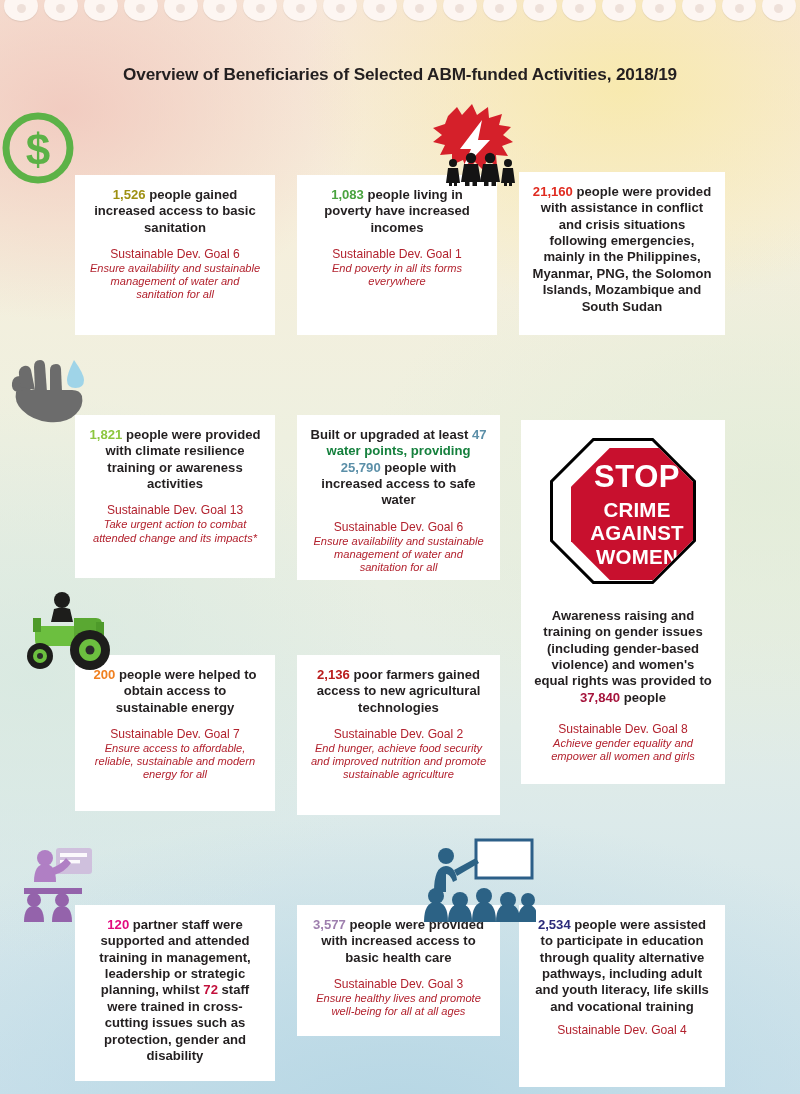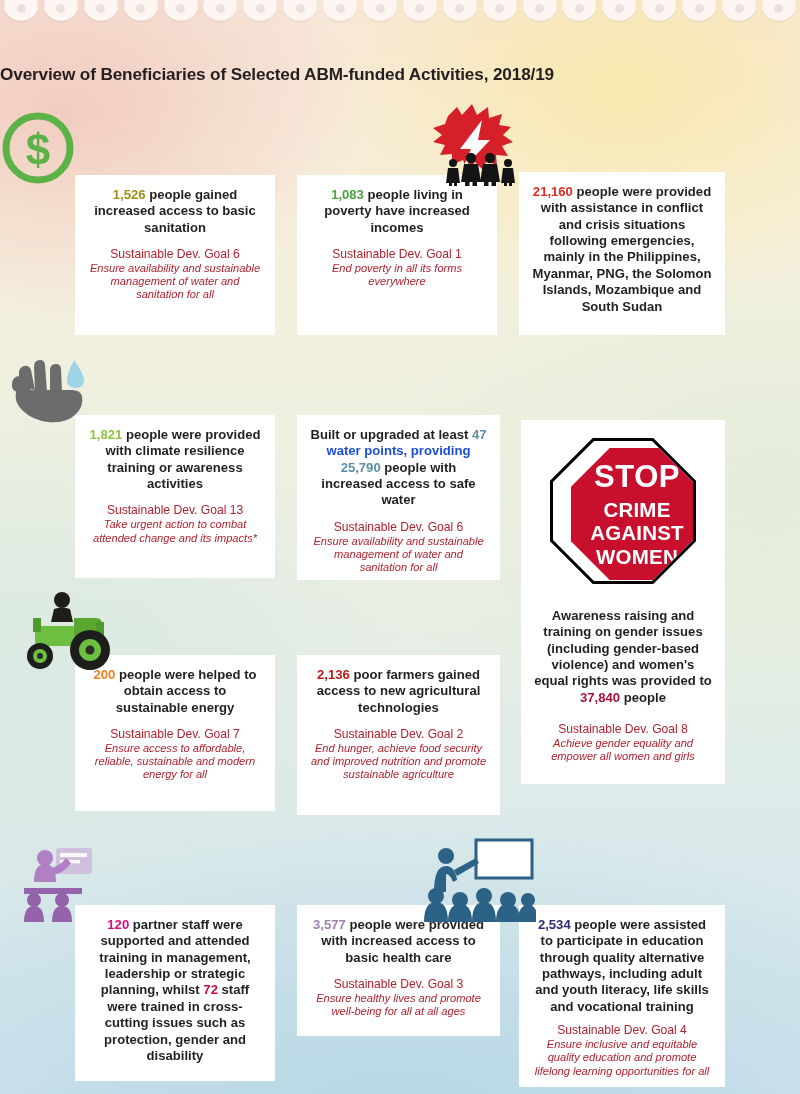--- a/index.html
+++ b/index.html
@@ -47,21 +47,21 @@
     border-radius: 50%;
     background: rgba(226,205,196,0.55);
     margin: 13px auto 0 auto;
   }
 
   .page-title {
     position: absolute;
     top: 64px;
     left: 0;
     width: 800px;
-    text-align: left;
+    text-align: center;
     font-size: 17.2px;
     font-weight: bold;
     color: #231f20;
     letter-spacing: -0.15px;
     z-index: 4;
   }
 
   .card {
     position: absolute;
     background: #ffffff;
@@ -299,21 +299,21 @@
 
 <div class="card" style="top:415px; left:75px; width:200px; height:163px;">
   <p class="stat-text"><span style="color: rgb(141, 198, 63);">1,821</span><span style="color: rgb(35, 31, 32);"> people were provided with climate resilience training or awareness activities</span></p>
   <div class="sdg-block">
     <div class="sdg-title">Sustainable Dev. Goal 13</div>
     <div class="sdg-desc">Take urgent action to combat attended change and its impacts*</div>
   </div>
 </div>
 
 <div class="card" style="top:415px; left:297px; width:203px; height:165px;">
-  <p class="stat-text"><span style="color: rgb(35, 31, 32);">Built or upgraded at least </span><span style="color: rgb(91, 143, 168);">47</span><span style="color: #1d4ed8;"> water points, providing </span><span style="color: rgb(91, 143, 168);">25,790</span><span style="color: rgb(35, 31, 32);"> people with increased access to safe water</span></p>
+  <p class="stat-text"><span style="color: rgb(35, 31, 32);">Built or upgraded at least </span><span style="color: rgb(91, 143, 168);">47</span><span style="color: #15803d;"> water points, providing </span><span style="color: rgb(91, 143, 168);">25,790</span><span style="color: rgb(35, 31, 32);"> people with increased access to safe water</span></p>
   <div class="sdg-block">
     <div class="sdg-title">Sustainable Dev. Goal 6</div>
     <div class="sdg-desc">Ensure availability and sustainable management of water and sanitation for all</div>
   </div>
 </div>
 
 <div class="card" style="top:420px; left:521px; width:204px; height:364px; padding-top:18px;">
   <div class="stop-sign">
     <div class="stop-inner">
       <div class="stop-face">
@@ -356,15 +356,14 @@
   <div class="sdg-block">
     <div class="sdg-title">Sustainable Dev. Goal 3</div>
     <div class="sdg-desc">Ensure healthy lives and promote well-being for all at all ages</div>
   </div>
 </div>
 
 <div class="card" style="top:905px; left:519px; width:206px; height:182px;">
   <p class="stat-text"><span style="color: rgb(43, 42, 122);">2,534</span><span style="color: rgb(35, 31, 32);"> people were assisted to participate in education through quality alternative pathways, including adult and youth literacy, life skills and vocational training</span></p>
   <div class="sdg-block" style="margin-top:8px;">
     <div class="sdg-title">Sustainable Dev. Goal 4</div>
-    <div class="sdg-desc">Ensure inclusive and equitable quality education and promote lifelong learning opportunities for all</div>
   </div>
 </div>
 
 </body></html>

